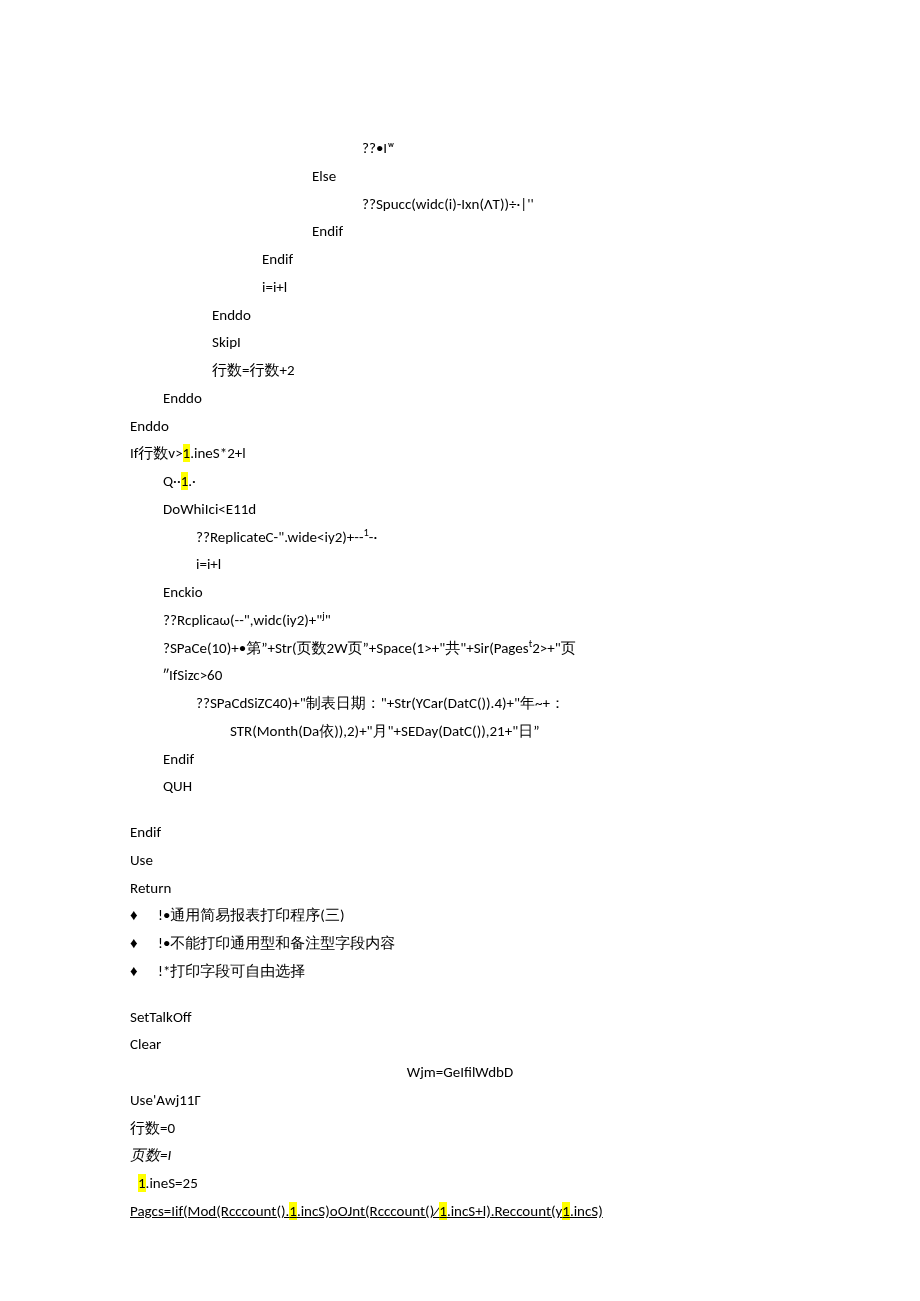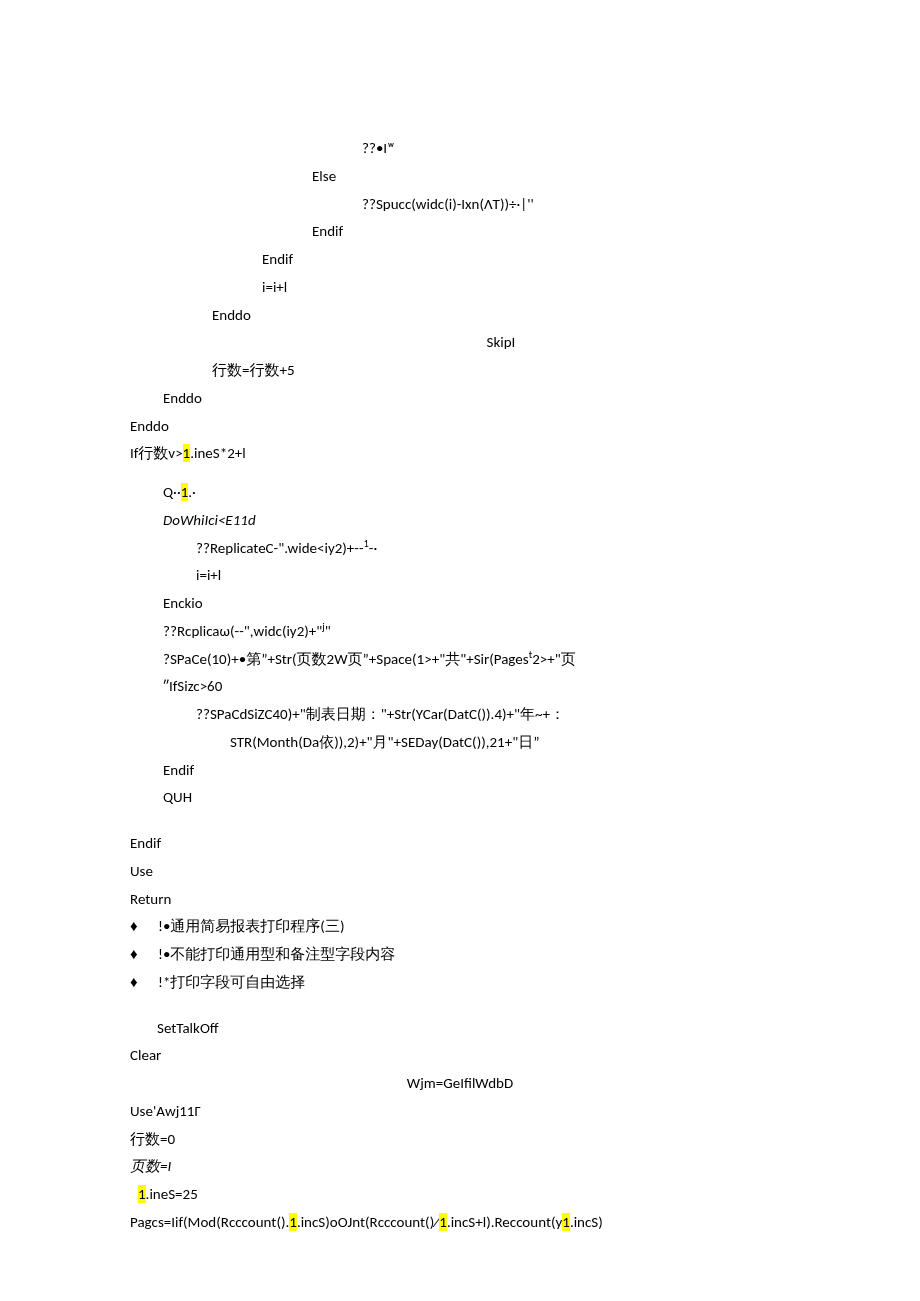--- a/index.html
+++ b/index.html
@@ -44,27 +44,27 @@
 <div class="page">
 
   <div id="block1">
       <div class="code-line" style="padding-left: 232px; margin-top: 40px;">??•Iʷ</div>
       <div class="code-line" style="padding-left: 182px;">Else</div>
       <div class="code-line" style="padding-left: 232px;">??Spucc(widc(i)-Ixn(ΛT))÷·|''</div>
       <div class="code-line" style="padding-left: 182px;">Endif</div>
       <div class="code-line" style="padding-left: 132px;">Endif</div>
       <div class="code-line" style="padding-left: 132px;">i=i+l</div>
       <div class="code-line" style="padding-left: 82px;">Enddo</div>
-      <div class="code-line" style="padding-left: 82px; text-align: center;">SkipI</div>
-      <div class="code-line" style="padding-left: 82px;">行数=行数+5</div>
+      <div class="code-line" style="padding-left: 82px;">SkipI</div>
+      <div class="code-line" style="padding-left: 82px;">行数=行数+2</div>
       <div class="code-line" style="padding-left: 33px;">Enddo</div>
       <div class="code-line" style="padding-left: 0px;">Enddo</div>
       <div class="code-line" style="padding-left: 0px;">If行数v&gt;<span class="hl">1</span>.ineS*2+l</div>
-      <div class="code-line" style="padding-left: 33px; margin-top: 11px;">Q··<span class="hl">1</span>.·</div>
-      <div class="code-line" style="padding-left: 33px; font-style: italic;">DoWhiIci&lt;E11d</div>
+      <div class="code-line" style="padding-left: 33px;">Q··<span class="hl">1</span>.·</div>
+      <div class="code-line" style="padding-left: 33px;">DoWhiIci&lt;E11d</div>
       <div class="code-line" style="padding-left: 66px;">??ReplicateC-".wide&lt;iy2)+--<sup>1</sup>-·</div>
       <div class="code-line" style="padding-left: 66px;">i=i+l</div>
       <div class="code-line" style="padding-left: 33px;">Enckio</div>
       <div class="code-line" style="padding-left: 33px;">??Rcplicaω(--",widc(iy2)+"<sup>j</sup>"</div>
       <div class="code-line" style="padding-left: 33px;">?SPaCe(10)+•第”+Str(页数2W页”+Space(1&gt;+"共"+Sir(Pages<sup>t</sup>2&gt;+"页</div>
       <div class="code-line" style="padding-left: 33px;">″IfSizc&gt;60</div>
       <div class="code-line" style="padding-left: 66px;">??SPaCdSiZC40)+"制表日期："+Str(YCar(DatC()).4)+"年~+：</div>
       <div class="code-line" style="padding-left: 100px;">STR(Month(Da依)),2)+"月"+SEDay(DatC()),21+"日”</div>
       <div class="code-line" style="padding-left: 33px;">Endif</div>
       <div class="code-line" style="padding-left: 33px;">QUH</div>
@@ -89,23 +89,23 @@
       </div>
       <div class="bullet-row">
         <span class="bullet-sym">♦</span>
         <span>!*打印字段可自由选择</span>
       </div>
     </div>
 
   <div style="height:18px"></div>
 
   <div id="block2">
-      <div class="code-line" style="padding-left: 0px; margin-left: 27px;">SetTalkOff</div>
+      <div class="code-line" style="padding-left: 0px;">SetTalkOff</div>
       <div class="code-line" style="padding-left: 0px;">Clear</div>
       <div class="code-line" style="padding-left: 0px; text-align: center;">Wjm=GeIfilWdbD</div>
       <div class="code-line" style="padding-left: 0px;">Use'Awj11Γ</div>
       <div class="code-line" style="padding-left: 0px;">行数=0</div>
       <div class="code-line italic" style="padding-left: 0px;">页数=I</div>
       <div class="code-line" style="padding-left: 8px;"><span class="hl">1</span>.ineS=25</div>
-      <div class="code-line" style="padding-left: 0px;">Pagcs=Iif(Mod(Rcccount().<span class="hl">1</span>.incS)oOJnt(Rcccount()∕<span class="hl">1</span>.incS+l).Reccount(y<span class="hl">1</span>.incS)</div>
+      <div class="code-line" style="padding-left: 0px; text-decoration: underline;">Pagcs=Iif(Mod(Rcccount().<span class="hl">1</span>.incS)oOJnt(Rcccount()∕<span class="hl">1</span>.incS+l).Reccount(y<span class="hl">1</span>.incS)</div>
     </div>
 
 </div>
 
 </body></html>

